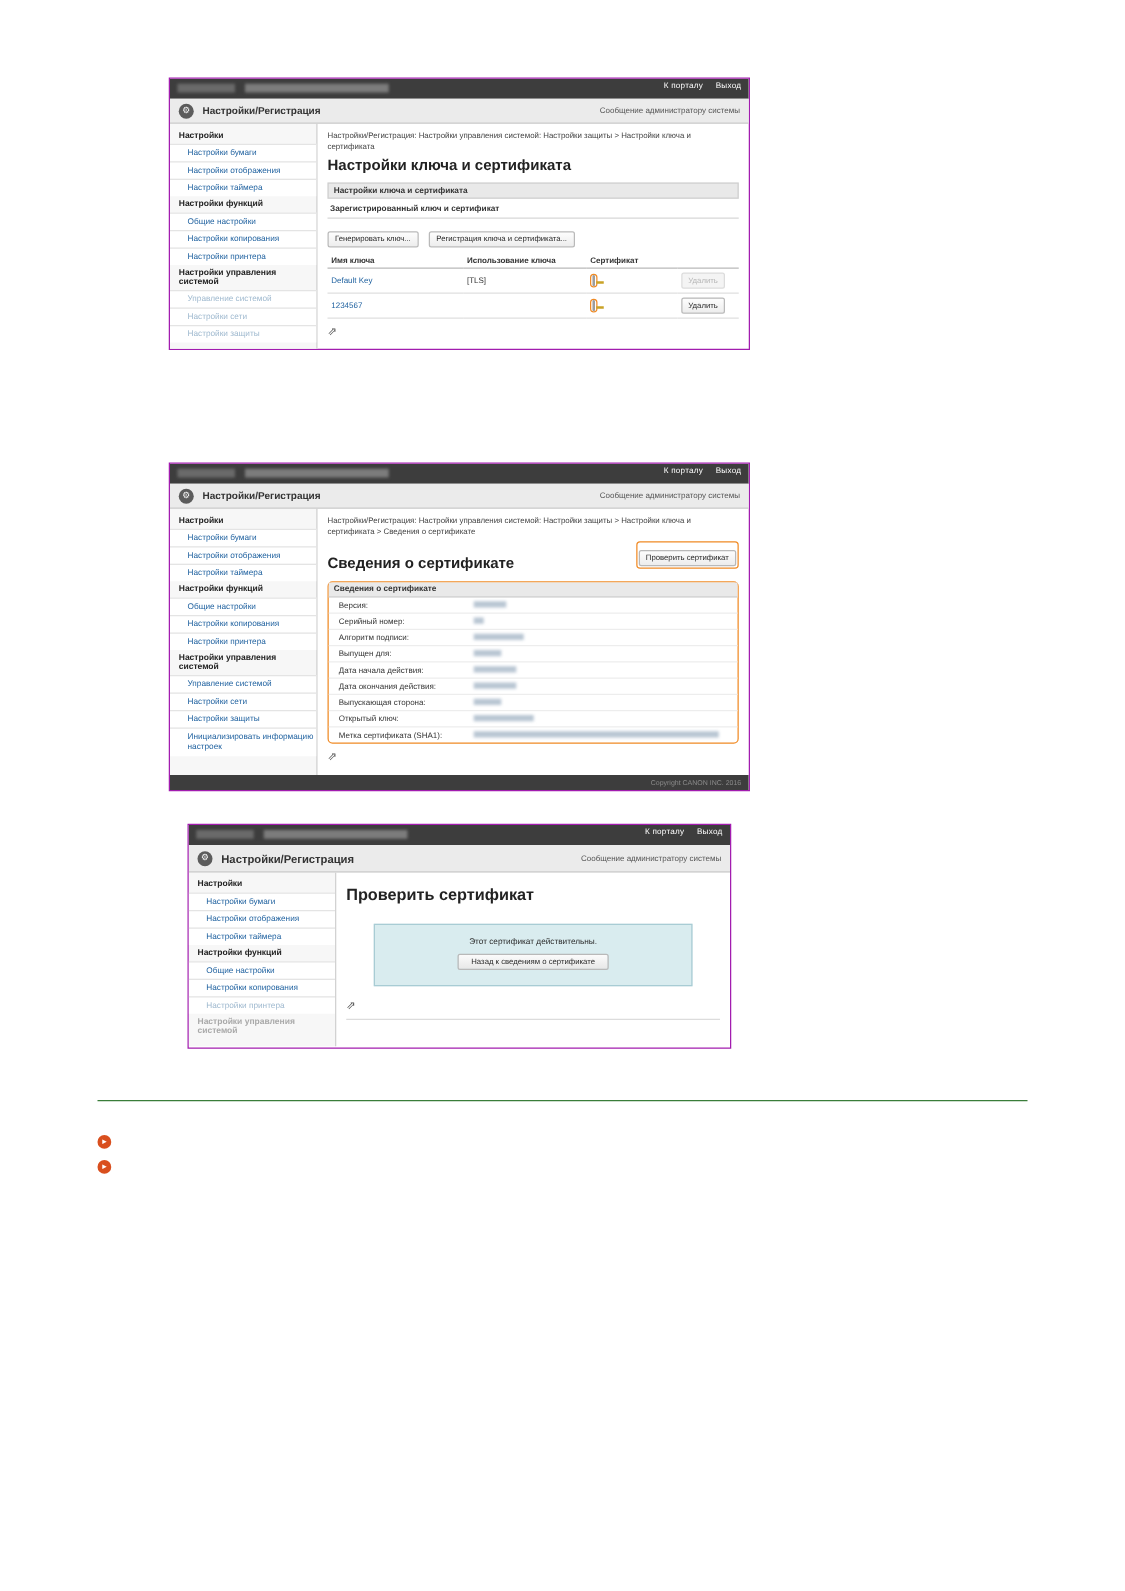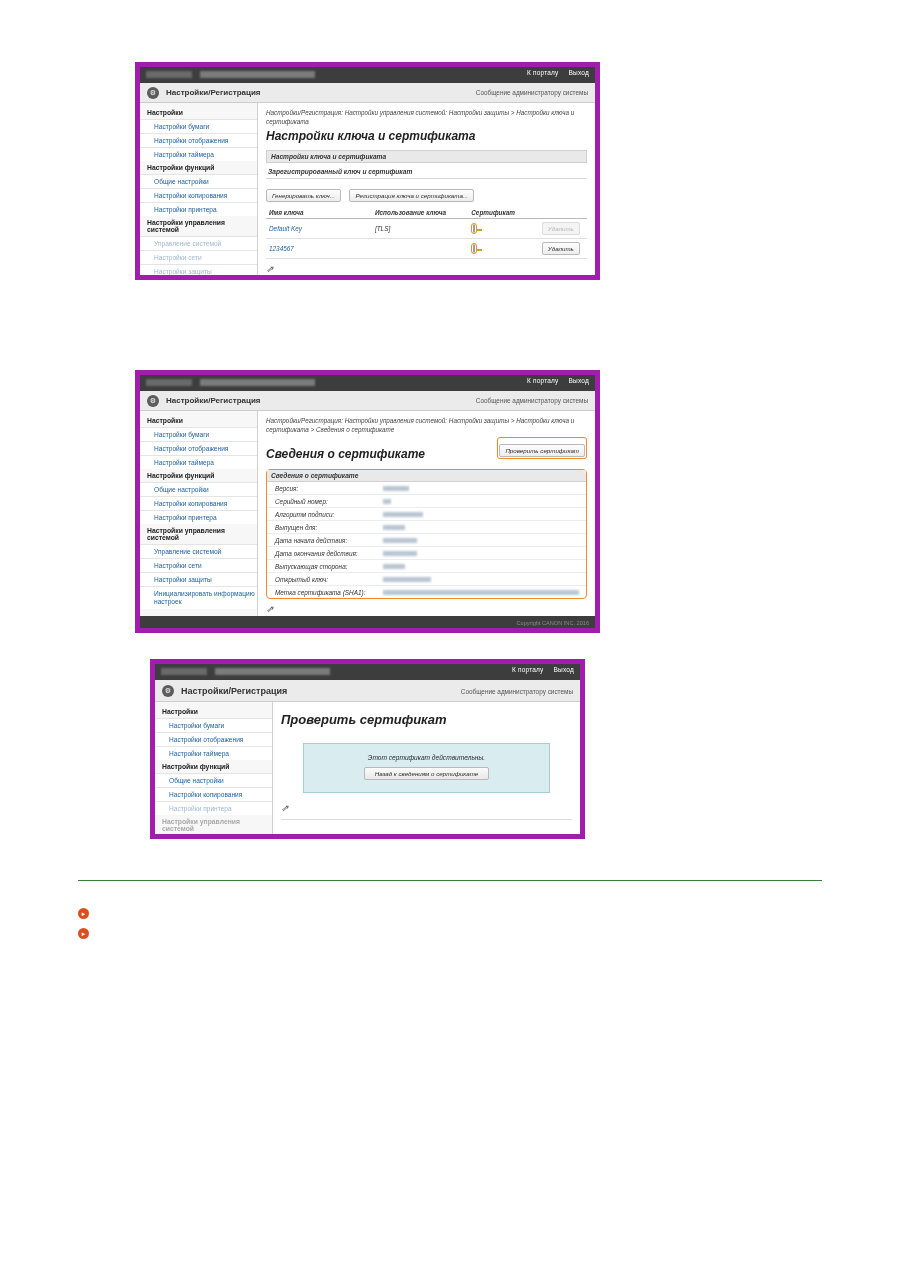--- a/index.html
+++ b/index.html
@@ -10,21 +10,21 @@
     background: #ffffff;
     font-family: "Liberation Sans", sans-serif;
     position: relative;
     overflow: hidden;
   }
 
   
   .rui {
     position: absolute;
     background: #ffffff;
-    border: 5px solid #a21caf;
+    border: 1px solid #a21caf;
     overflow: hidden;
   }
   .rui .topbar {
     height: 16px;
     background: #3d3d3d;
     position: relative;
     color: #ffffff;
   }
   .rui .topbar .blurlogo {
     position: absolute;
@@ -95,21 +95,21 @@
   .rui .sb-item {
     font-size: 6.6px;
     color: #1c5f9e;
     padding: 3px 0 3px 14px;
     border-top: 1px solid #e4e4e4;
     background: #ffffff;
   }
   .rui .sb-item.faded { color: #9fb9cf; }
   .rui .sb-item.two { line-height: 1.25; }
 
-  .rui .content { flex: 1; padding: 6px 8px 8px 8px; position: relative; font-style: italic; }
+  .rui .content { flex: 1; padding: 6px 8px 8px 8px; position: relative; }
   .rui .crumb {
     font-size: 6.3px;
     color: #444444;
     line-height: 1.35;
     margin-bottom: 3px;
   }
   .rui .ptitle {
     font-size: 12px;
     font-weight: bold;
     color: #222222;

